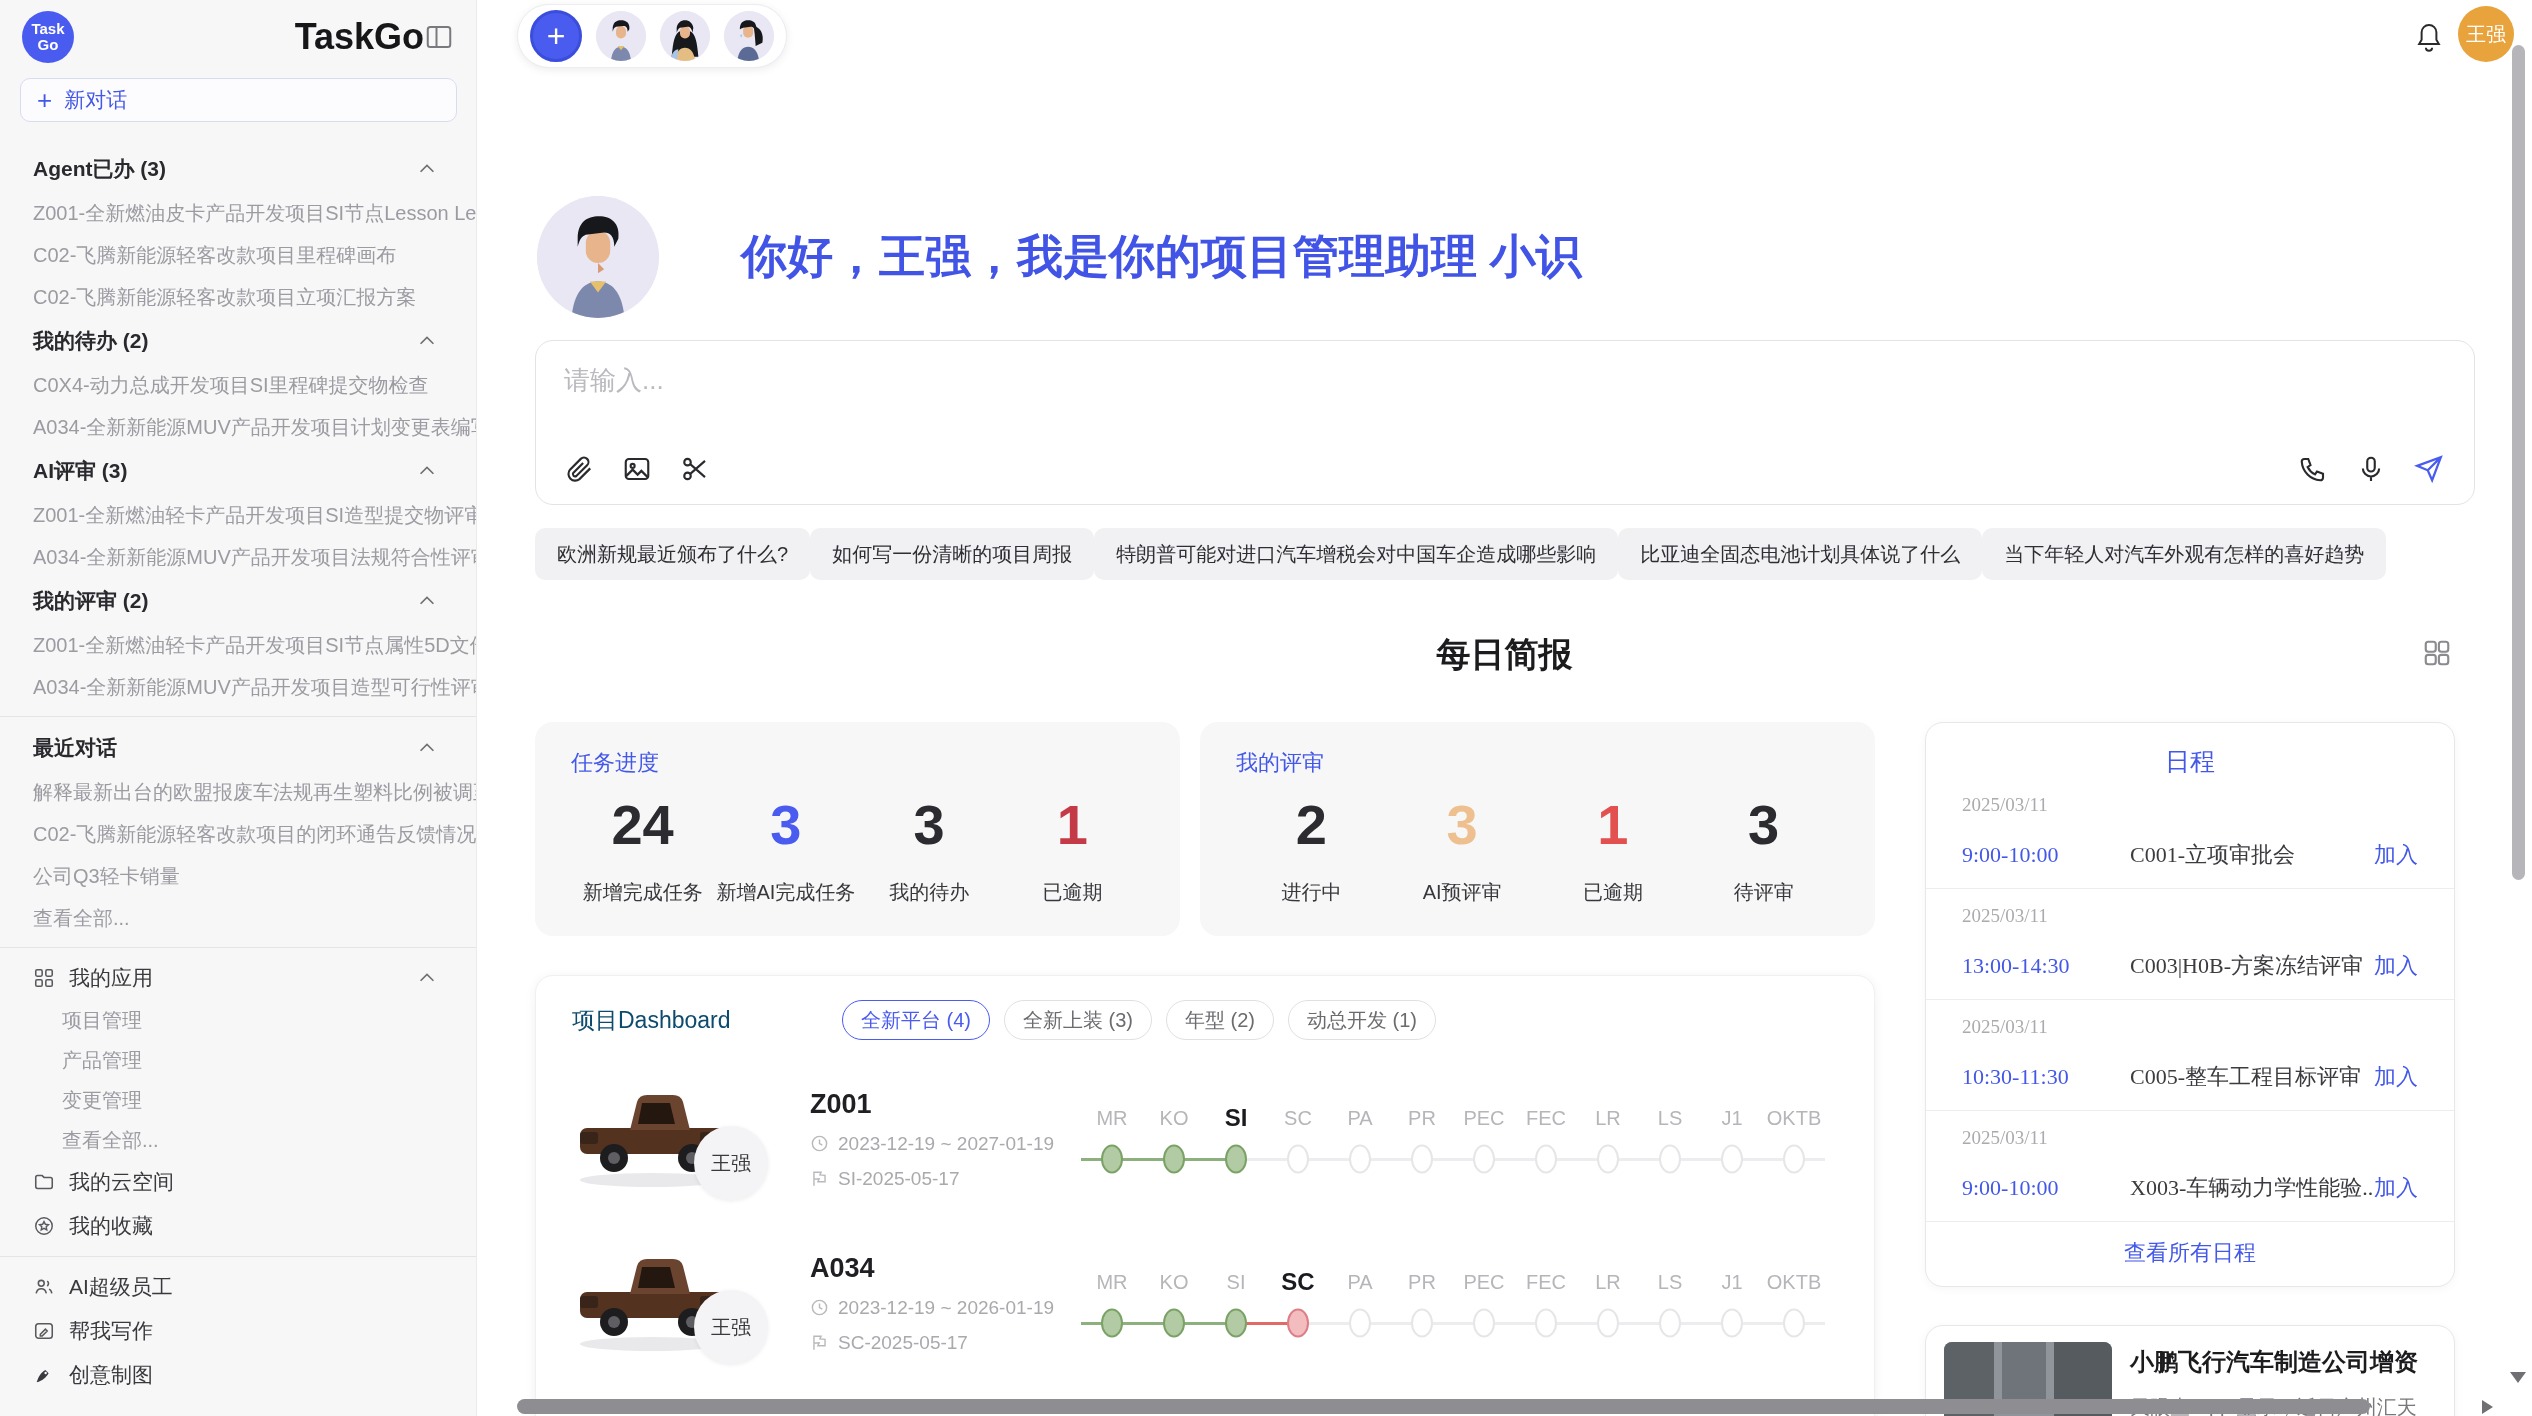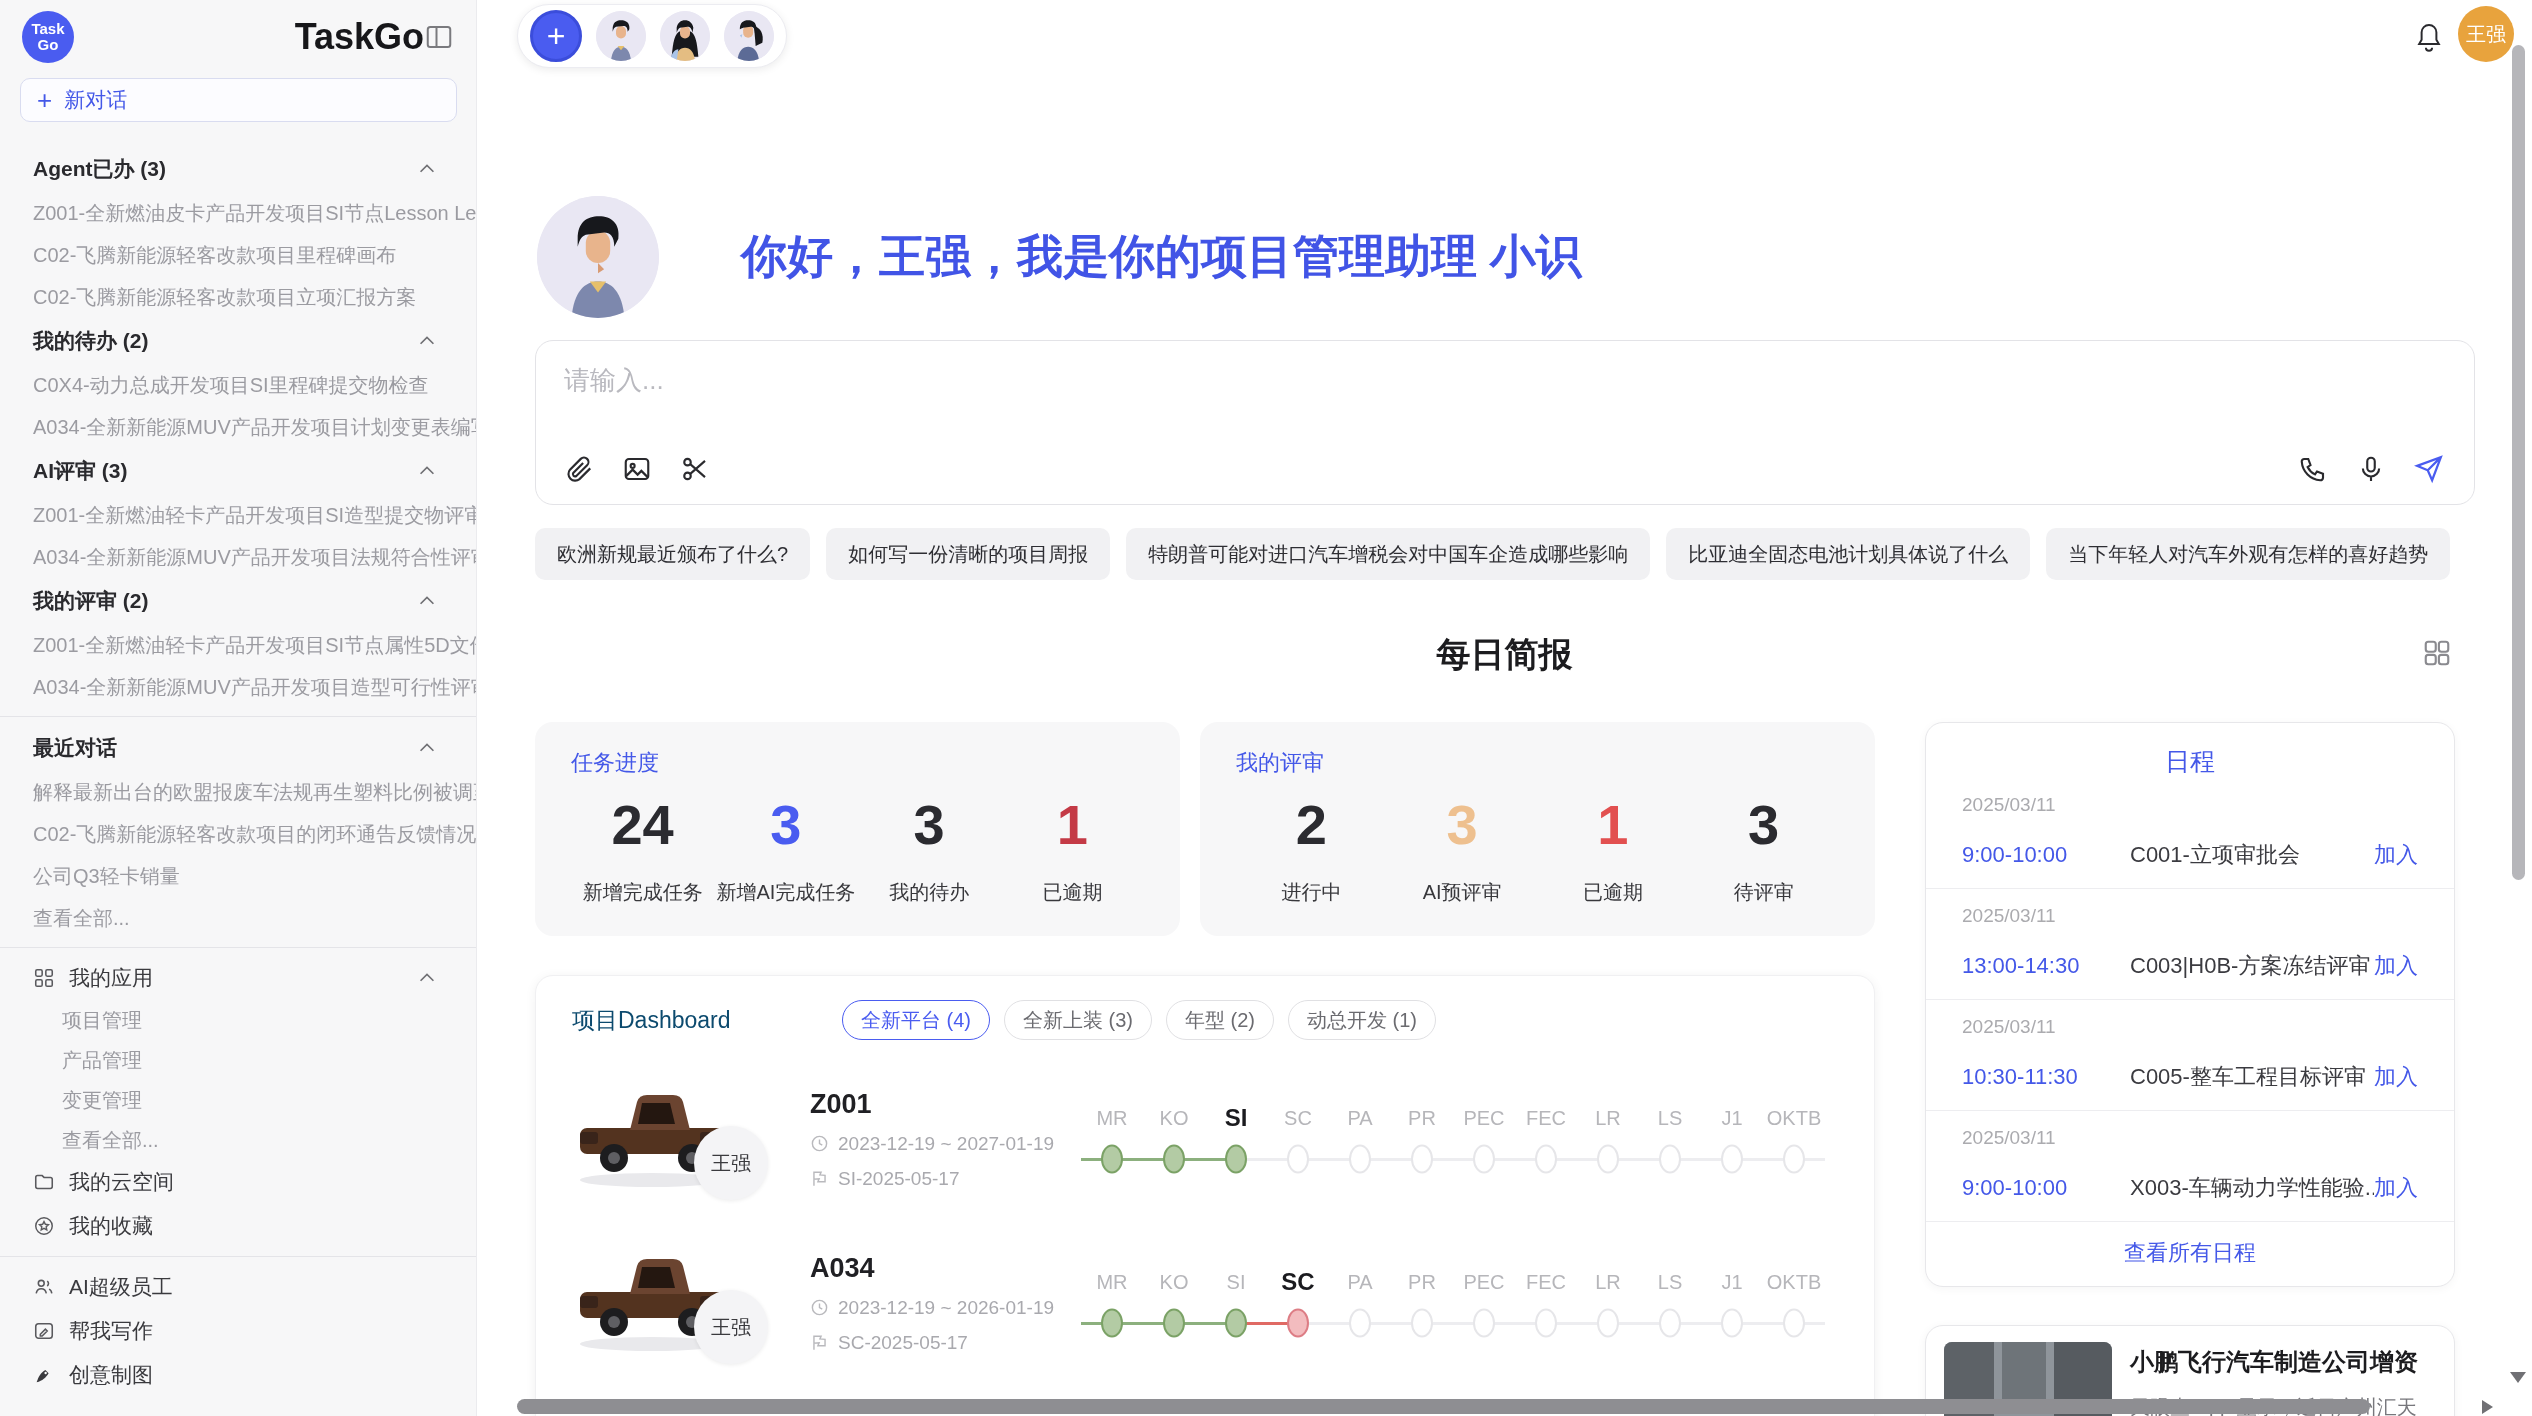--- a/index.html
+++ b/index.html
@@ -38,21 +38,21 @@
   .greet-text { margin-left:82px; font-size:46px; font-weight:700; color:#4154e6; }
 
   
   .composer { position:absolute; left:535px; top:340px; width:1940px; height:165px; border:1.5px solid #e3e3e7; border-radius:18px; background:#fff; padding:22px 28px; }
   .composer .ph { font-size:26px; color:#b9b9bf; }
   .comp-icons { position:absolute; left:28px; bottom:18px; display:flex; gap:26px; }
   .comp-icons-r { position:absolute; right:28px; bottom:18px; display:flex; gap:26px; align-items:center; }
   .cicon { width:32px; height:32px; cursor:pointer; }
 
   
-  .chips { position:absolute; left:535px; top:528px; width:1945px; display:flex; gap:16px; overflow:hidden; }
+  .chips { position:absolute; left:535px; top:528px; width:1945px; display:flex; overflow:hidden; }
   .chip { height:52px; line-height:52px; background:#f1f1f3; border-radius:10px; padding:0 22px; font-size:20px; color:#2e2e33; white-space:nowrap; cursor:pointer; flex:none; }
 
   
   .brief-title { position:absolute; left:477px; top:632px; width:2055px; text-align:center; font-size:34px; font-weight:700; color:#1c1c1f; }
   .brief-grid-ic { position:absolute; left:2422px; top:638px; width:30px; height:30px; cursor:pointer; }
   .stat-card { position:absolute; top:722px; height:214px; background:#f7f7f8; border-radius:18px; padding:26px 36px; }
   .stat-card.c1 { left:535px; width:645px; }
   .stat-card.c2 { left:1200px; width:675px; }
   .stat-title { font-size:22px; color:#4458e8; }
   .stat-row { display:flex; margin-top:14px; }
@@ -84,21 +84,21 @@
   .dotwrap::before, .dotwrap::after { content:''; position:absolute; top:50%; margin-top:-1.5px; height:3px; width:50%; background:transparent; }
   .dotwrap::before { left:0; } .dotwrap::after { right:0; }
   .in-g::before { background:#8cb07e; } .out-g::after { background:#8cb07e; }
   .in-e::before { background:#ededf0; } .out-e::after { background:#ededf0; }
   .in-r::before { background:#e06a64; } .out-r::after { background:#e06a64; }
   .dot { position:absolute; left:50%; top:50%; transform:translate(-50%,-50%); width:22px; height:29px; border-radius:50%; background:#fff; border:2px solid #e6e6e9; z-index:1; }
   .dot-g { background:#b3cba4; border-color:#7ba266; }
   .dot-p { background:#f3bcbf; border-color:#dd7d85; }
 
   
-  .sched-card { position:absolute; left:1925px; top:722px; width:530px; height:565px; background:#fff; border:1px solid #e7e7ea; border-radius:18px; box-shadow:0 2px 10px rgba(0,0,0,.04); padding-top:22px; }
+  .sched-card { position:absolute; left:1925px; top:722px; width:530px; height:565px; background:#fff; border:1px solid #e7e7ea; border-radius:18px; box-shadow:0 2px 10px rgba(0,0,0,.04); padding-top:22px;font-family:Liberation Serif, serif; }
   .sched-title { text-align:center; font-size:25px; color:#4458e8; }
   .sched-item { padding:16px 36px 18px; border-bottom:1px solid #ededf0; }
   .sched-item:last-of-type { border-bottom:none; }
   .sch-date { font-size:19px; color:#ababaf; }
   .sch-row { display:flex; align-items:center; margin-top:24px; }
   .sch-time { width:168px; font-size:22px; color:#4458e8; flex:none; }
   .sch-name { flex:1; font-size:22px; color:#3b3b40; white-space:nowrap; overflow:hidden; }
   .sch-join { font-size:22px; color:#4458e8; cursor:pointer; }
   .sched-viewall { text-align:center; margin-top:16px; font-size:22px; color:#4458e8; cursor:pointer; }
 

